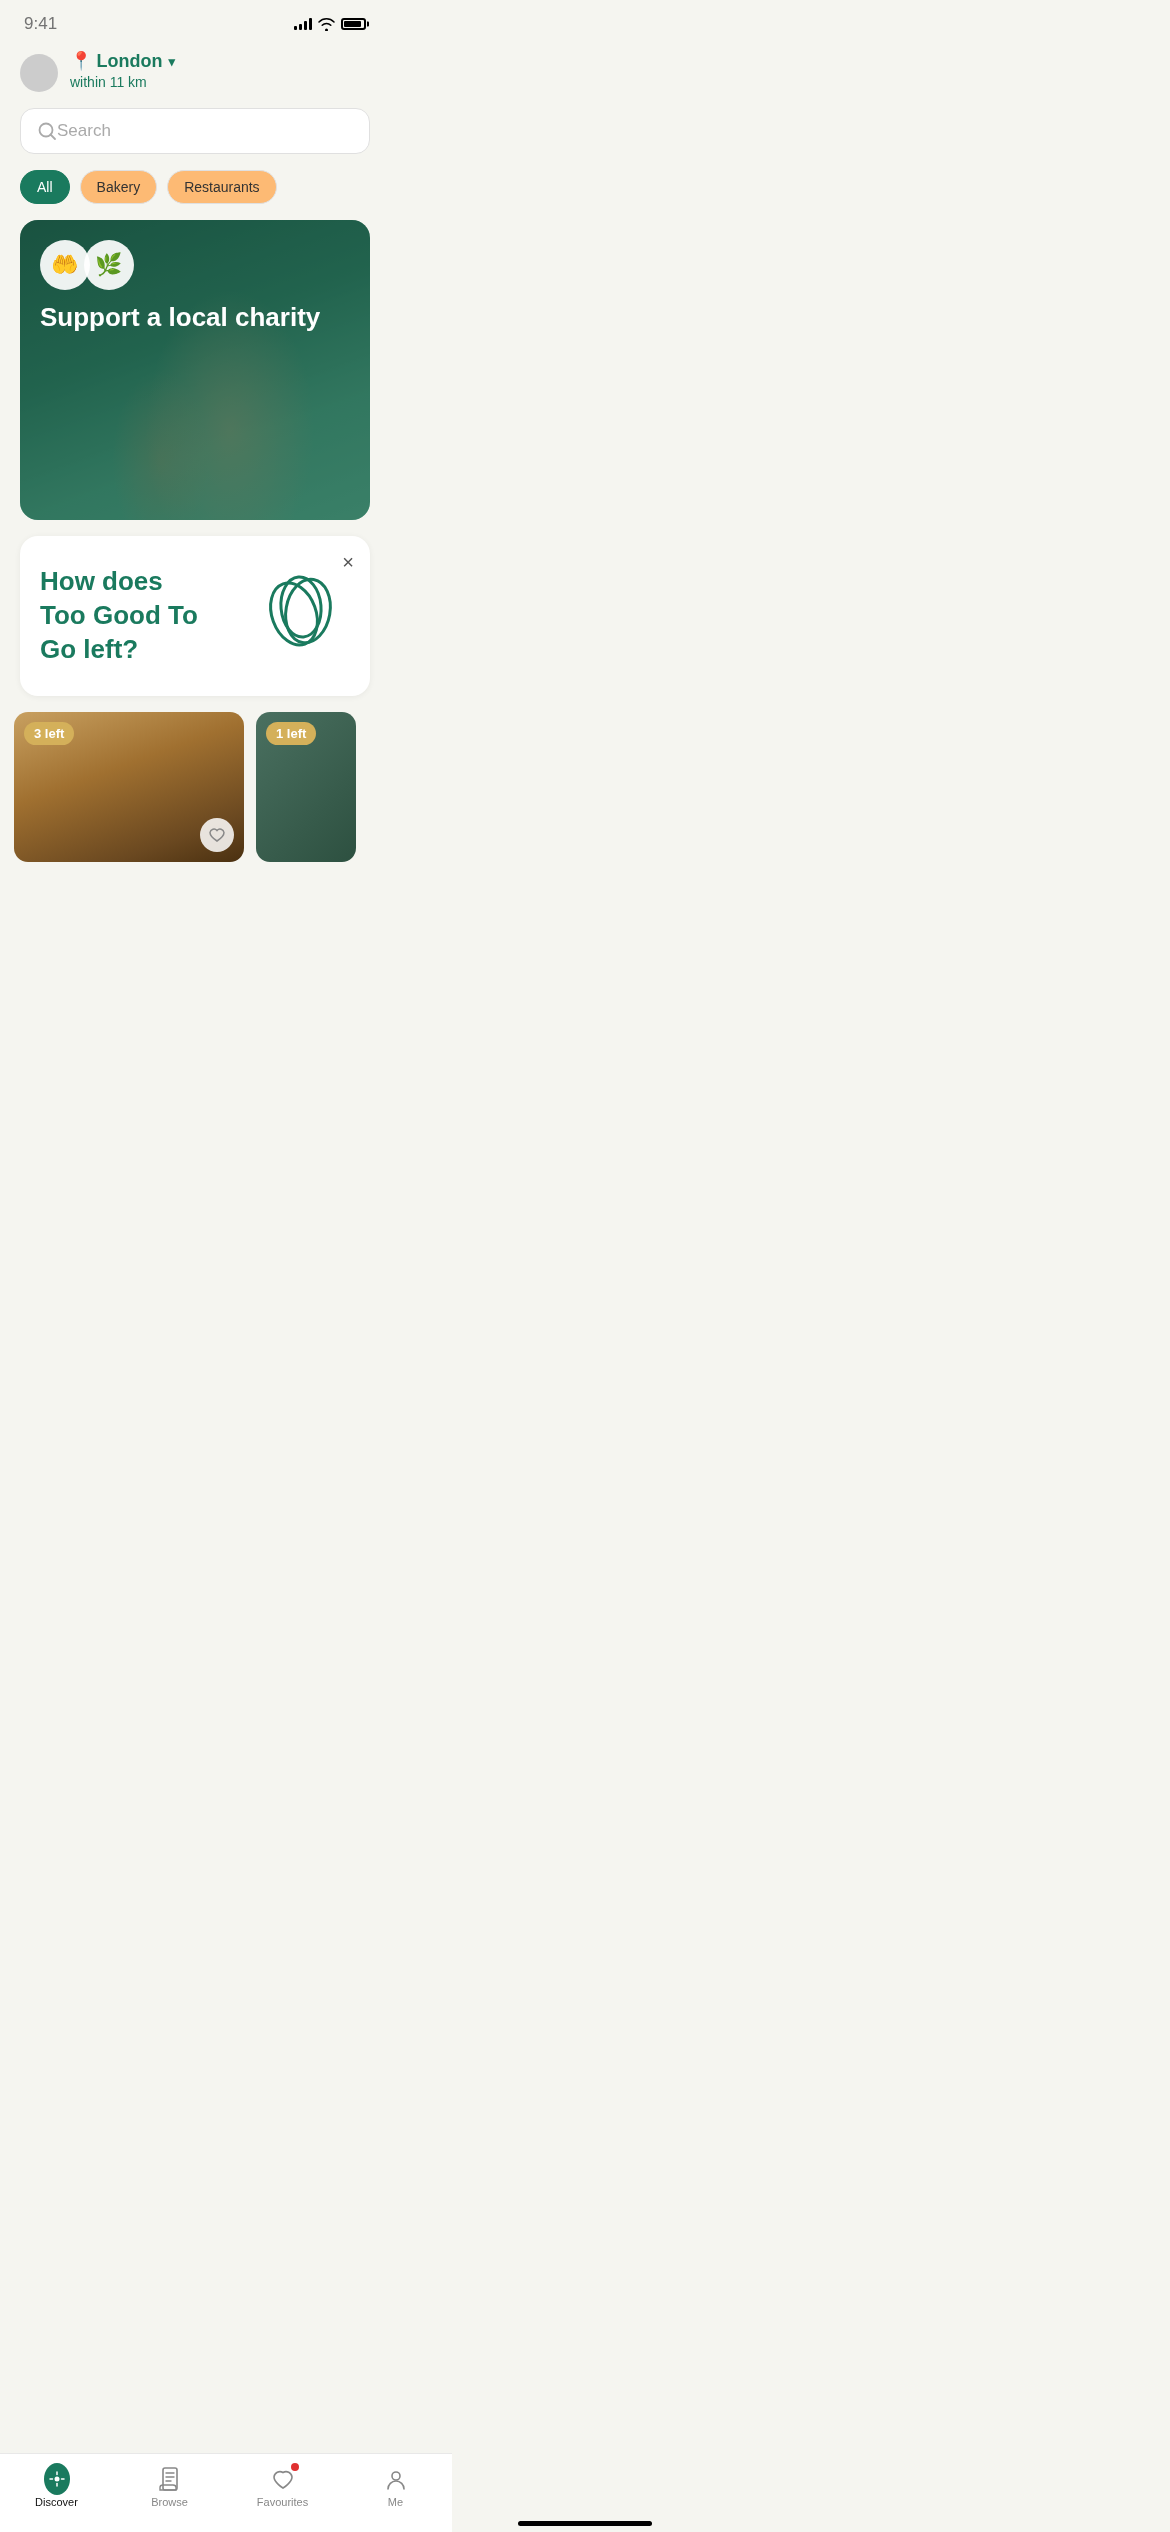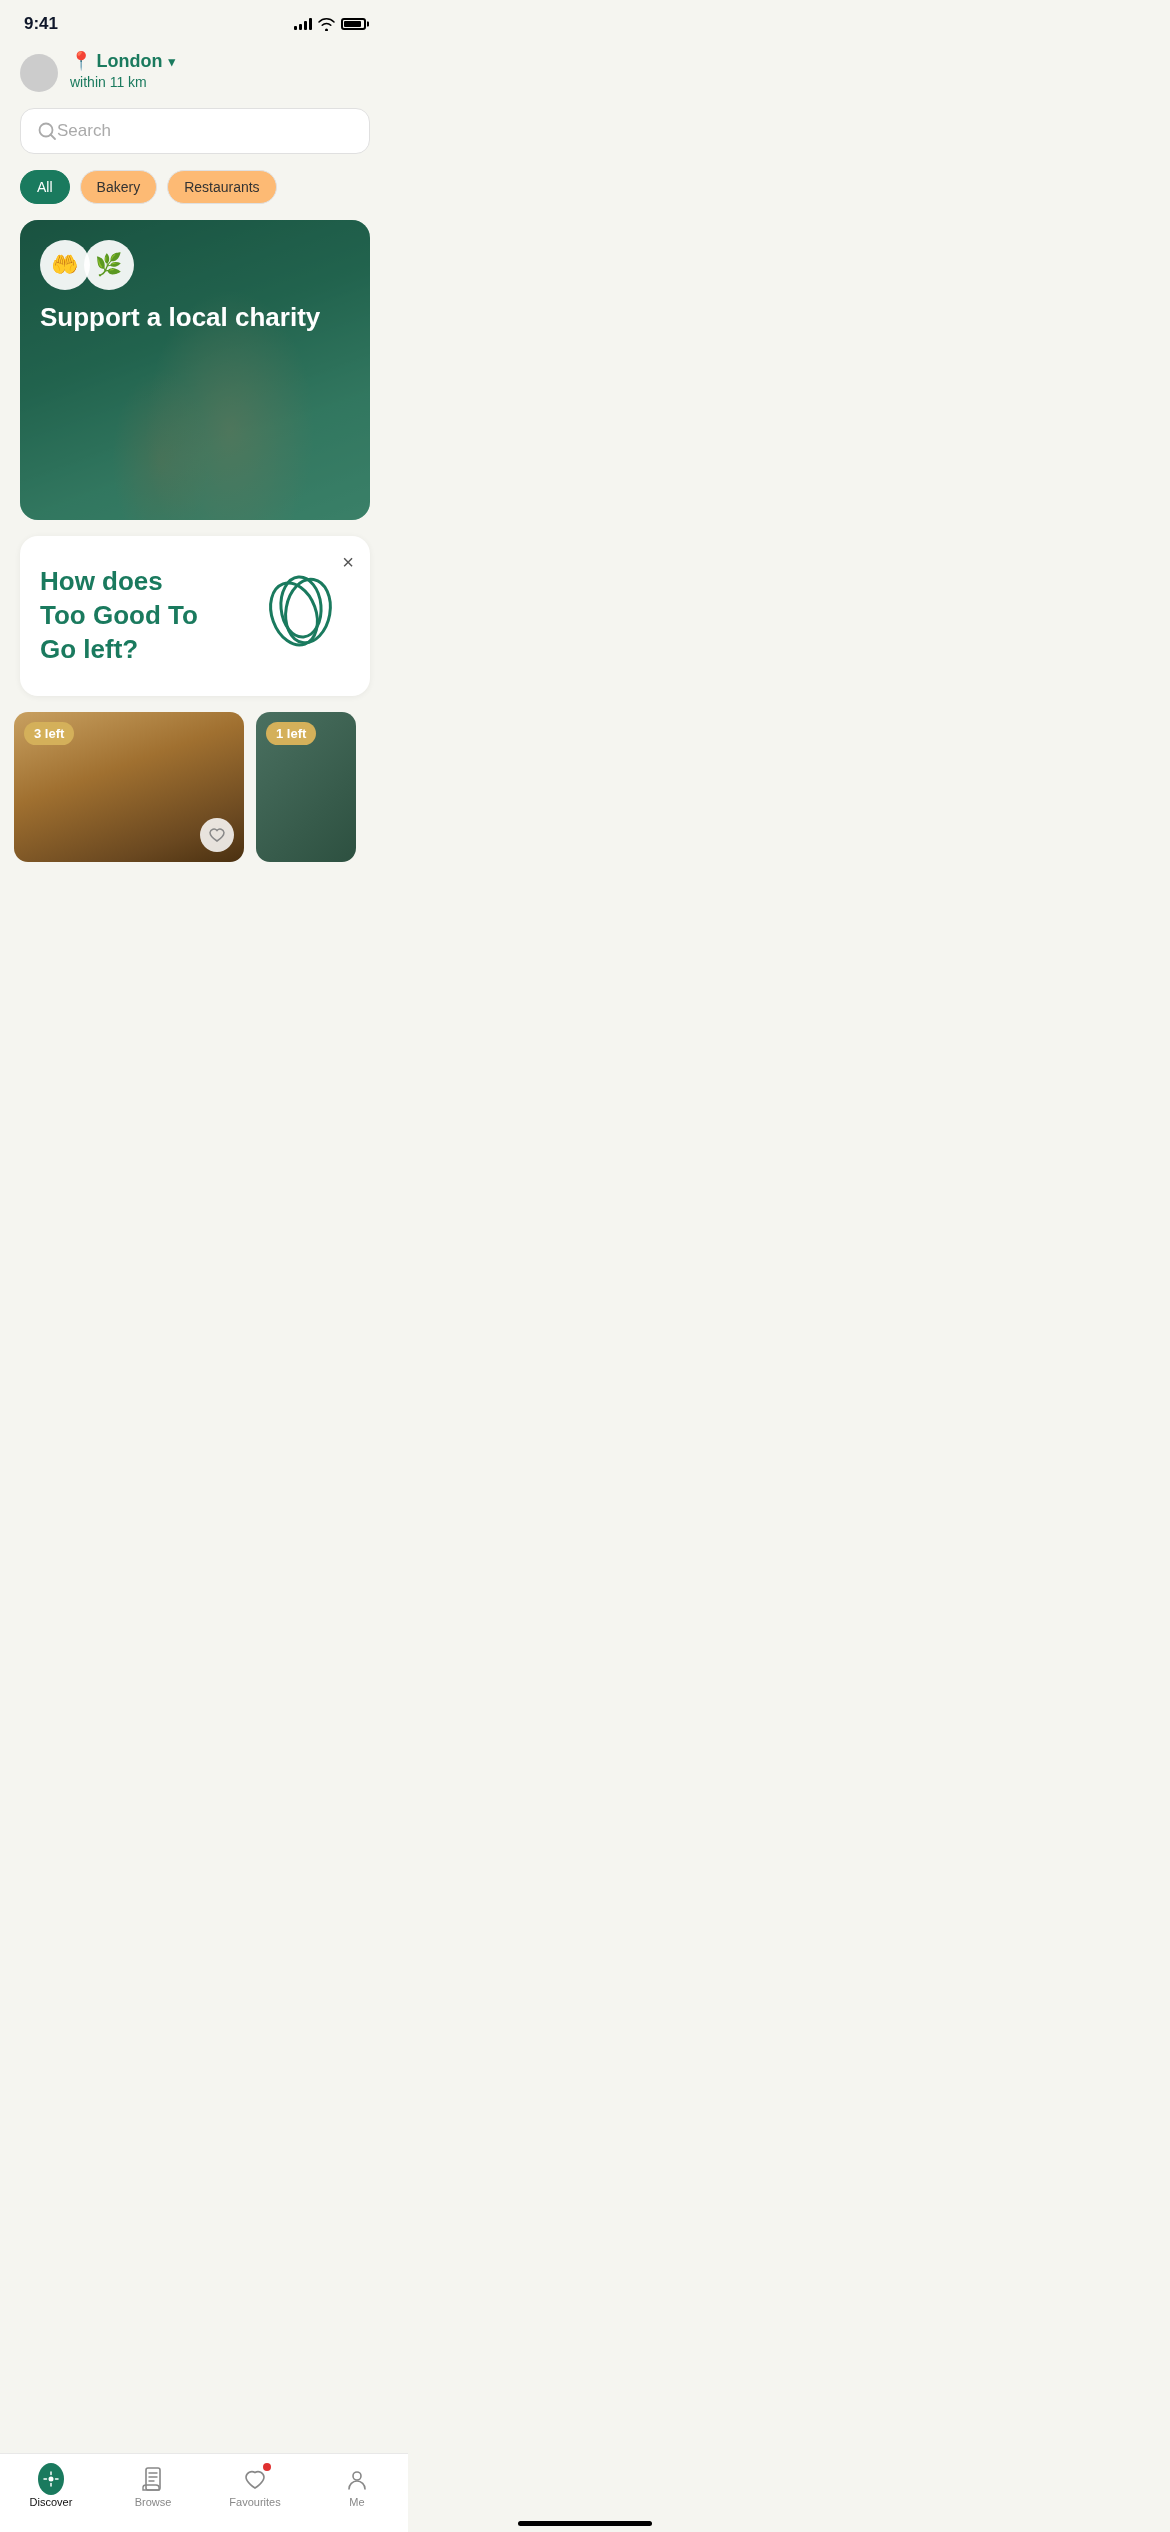--- a/index.html
+++ b/index.html
@@ -17,22 +17,22 @@
     
     .status-bar {
       display: flex;
       justify-content: space-between;
       align-items: center;
       padding: 14px 24px 8px;
       background: #f5f5f0;
     }
     .status-time {
       font-size: 17px;
-      font-weight: 700;
-      color: #0f172a;
+      font-weight: 400;
+      color: #737373;
     }
     .status-icons {
       display: flex;
       align-items: center;
       gap: 6px;
     }
     .signal-bars {
       display: flex;
       align-items: flex-end;
       gap: 2px;
@@ -327,21 +327,21 @@
       justify-content: center;
       font-size: 16px;
       cursor: pointer;
     }
 
     
     .bottom-nav {
       position: fixed;
       bottom: 0;
       left: 0;
-      width: 408px;
+      width: 452px;
       background: #fff;
       border-top: 1px solid #e8e8e8;
       display: flex;
       justify-content: space-around;
       align-items: flex-start;
       padding: 12px 0 24px;
     }
     .nav-item {
       display: flex;
       flex-direction: column;

